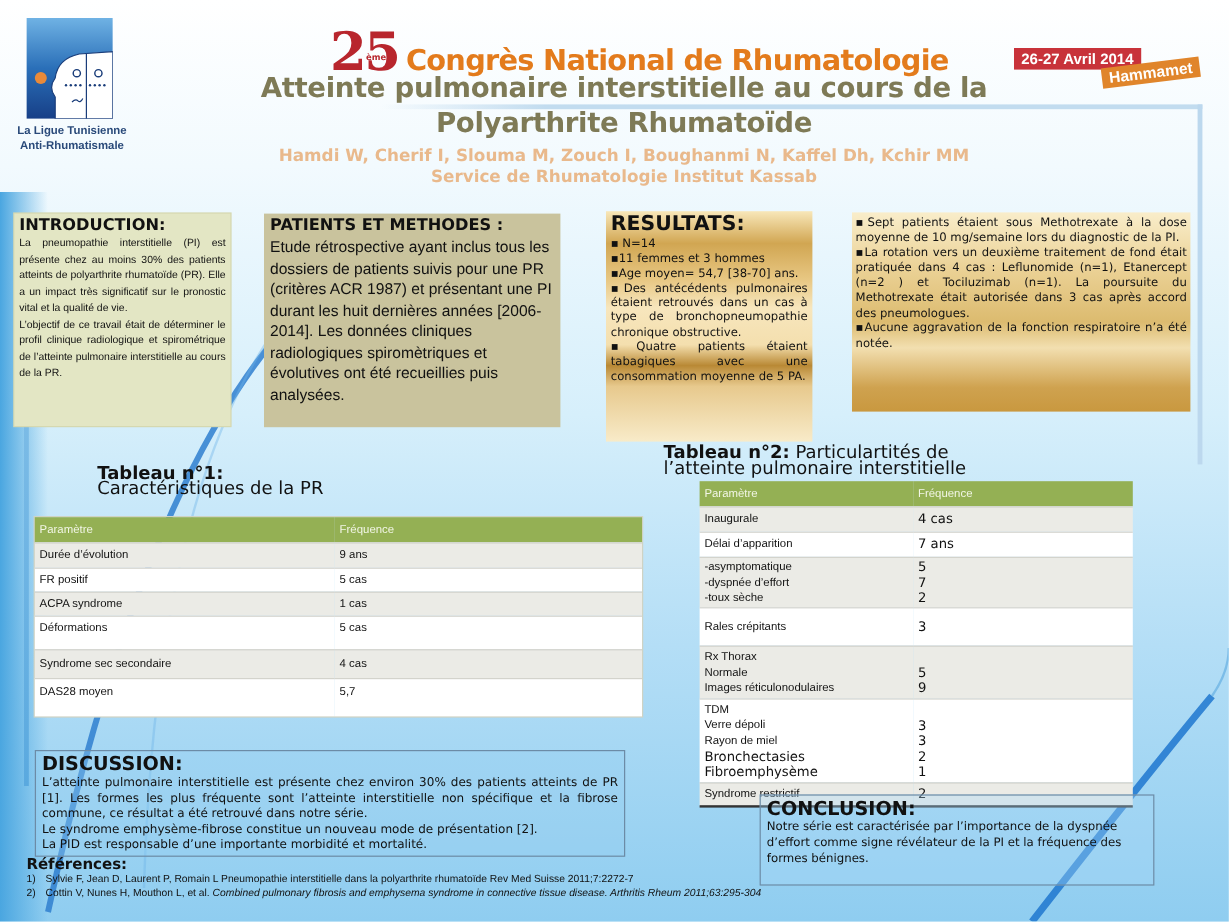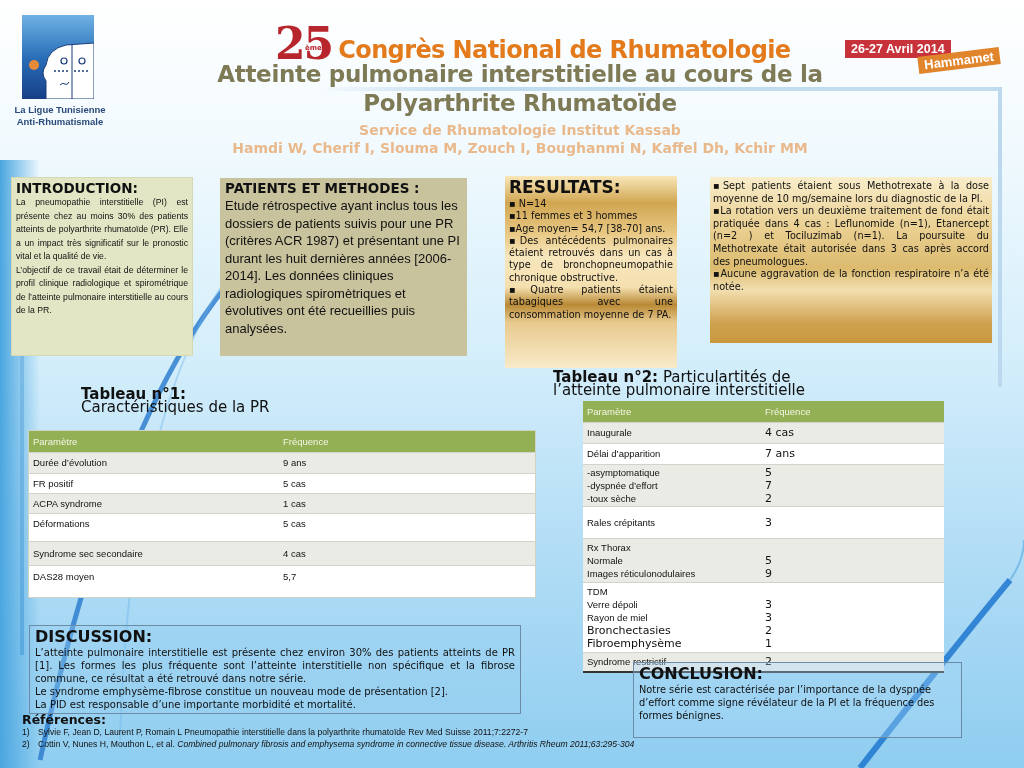--- a/index.html
+++ b/index.html
@@ -228,42 +228,42 @@
   <span class="congress-title">Congrès National de Rhumatologie</span>
 </div>
 <div class="date-badge">26-27 Avril 2014</div>
 <div class="place-badge">Hammamet</div>
 
 <div class="poster-title">
   <div>Atteinte pulmonaire interstitielle au cours de la</div>
   <div>Polyarthrite Rhumatoïde</div>
 </div>
 <div class="authors">
+  <div>Hamdi W, Cherif I, Slouma M, Zouch I, Boughanmi N, Kaffel Dh, Kchir MM</div>
   <div>Service de Rhumatologie Institut Kassab</div>
-  <div>Hamdi W, Cherif I, Slouma M, Zouch I, Boughanmi N, Kaffel Dh, Kchir MM</div>
 </div>
 
 <div class="box intro">
   <h2>INTRODUCTION:</h2>
   <p>La pneumopathie interstitielle (PI) est présente chez au moins 30% des patients atteints de polyarthrite rhumatoïde (PR). Elle a un impact très significatif sur le pronostic vital et la qualité de vie.</p>
   <p>L’objectif de ce travail était de déterminer le profil clinique radiologique et spirométrique de l’atteinte pulmonaire interstitielle au cours de la PR.</p>
 </div>
 
 <div class="box methods">
   <h2>PATIENTS ET METHODES :</h2>
   <p>Etude rétrospective ayant inclus tous les dossiers de patients suivis pour une PR (critères ACR 1987) et présentant une PI durant les huit dernières années [2006-2014]. Les données cliniques radiologiques spiromètriques et évolutives ont été recueillies puis analysées.</p>
 </div>
 
 <div class="box results">
   <h2>RESULTATS:</h2>
   <p>▪ N=14</p>
   <p>▪11 femmes et 3 hommes</p>
   <p>▪Age moyen= 54,7 [38-70] ans.</p>
   <p>▪Des antécédents pulmonaires étaient retrouvés dans un cas à type de bronchopneumopathie chronique obstructive.</p>
-  <p>▪Quatre patients étaient tabagiques avec une consommation moyenne de 7 PA.</p>
+  <p>▪Quatre patients étaient tabagiques avec une consommation moyenne de 5 PA.</p>
 </div>
 <div class="box results2">
   <p>▪Sept patients étaient sous Methotrexate à la dose moyenne de 10 mg/semaine lors du diagnostic de la PI.</p>
   <p>▪La rotation vers un deuxième traitement de fond était pratiquée dans 4 cas : Leflunomide (n=1), Etanercept (n=2 ) et Tociluzimab (n=1). La poursuite du Methotrexate était autorisée dans 3 cas après accord des pneumologues.</p>
   <p>▪Aucune aggravation de la fonction respiratoire n’a été notée.</p>
 </div>
 
 <div class="caption cap1">
   <b>Tableau n°1:</b><span> Caractéristiques de la PR</span>
 </div>

